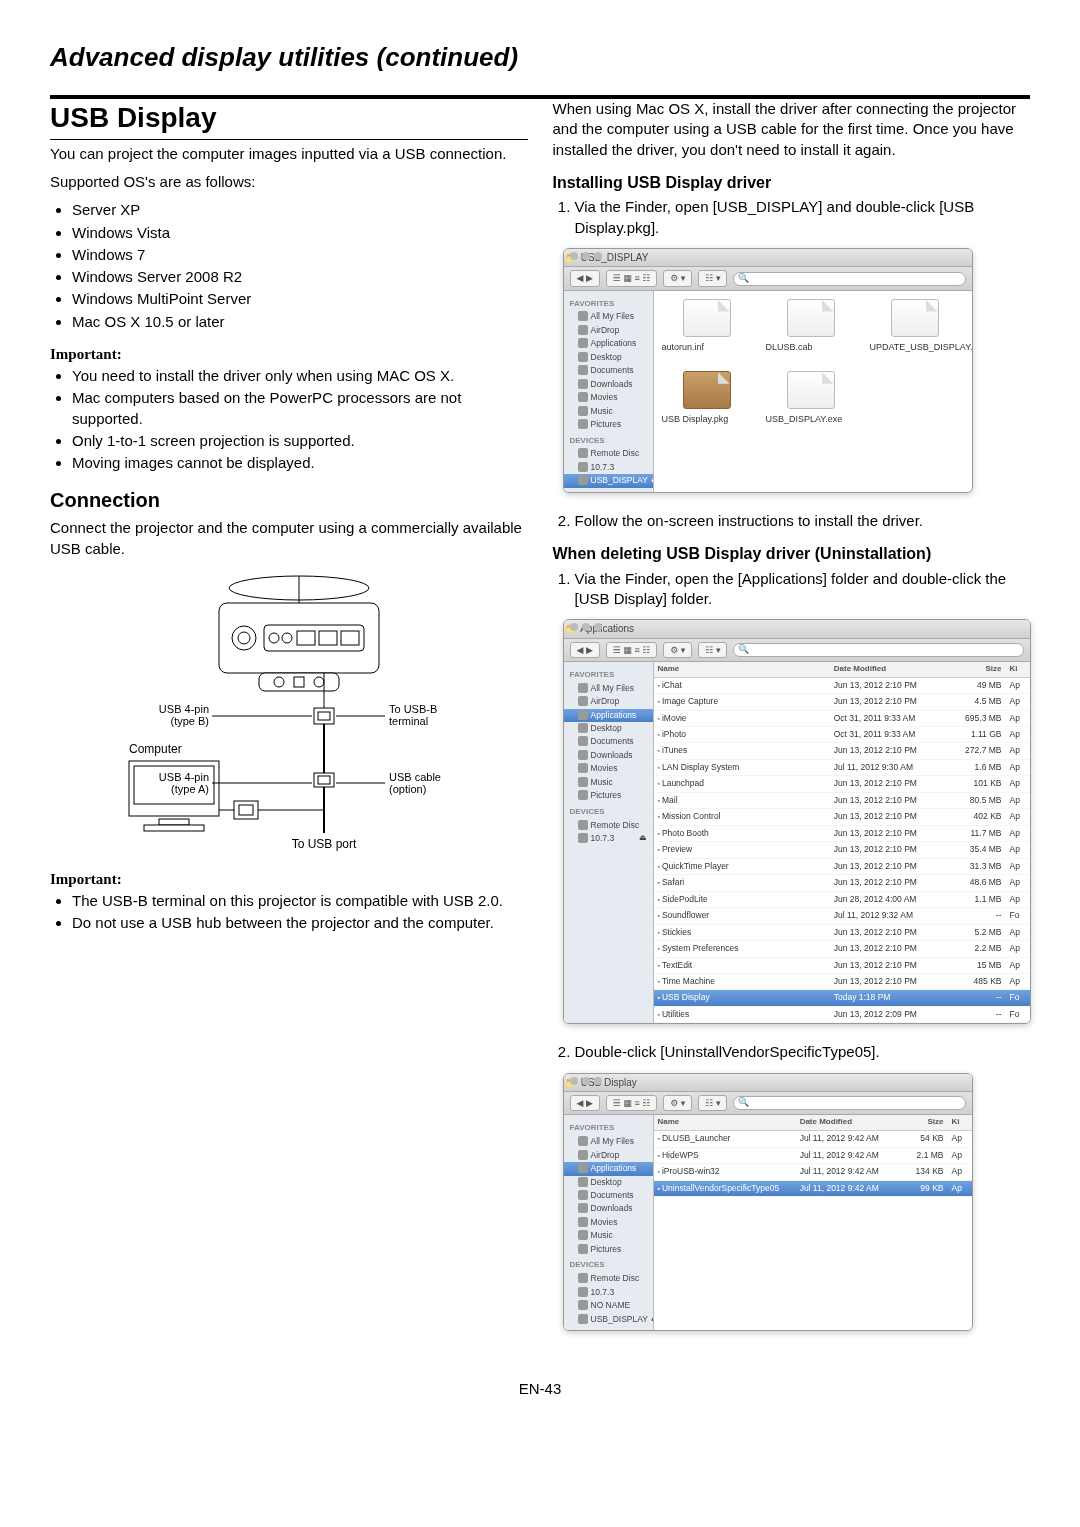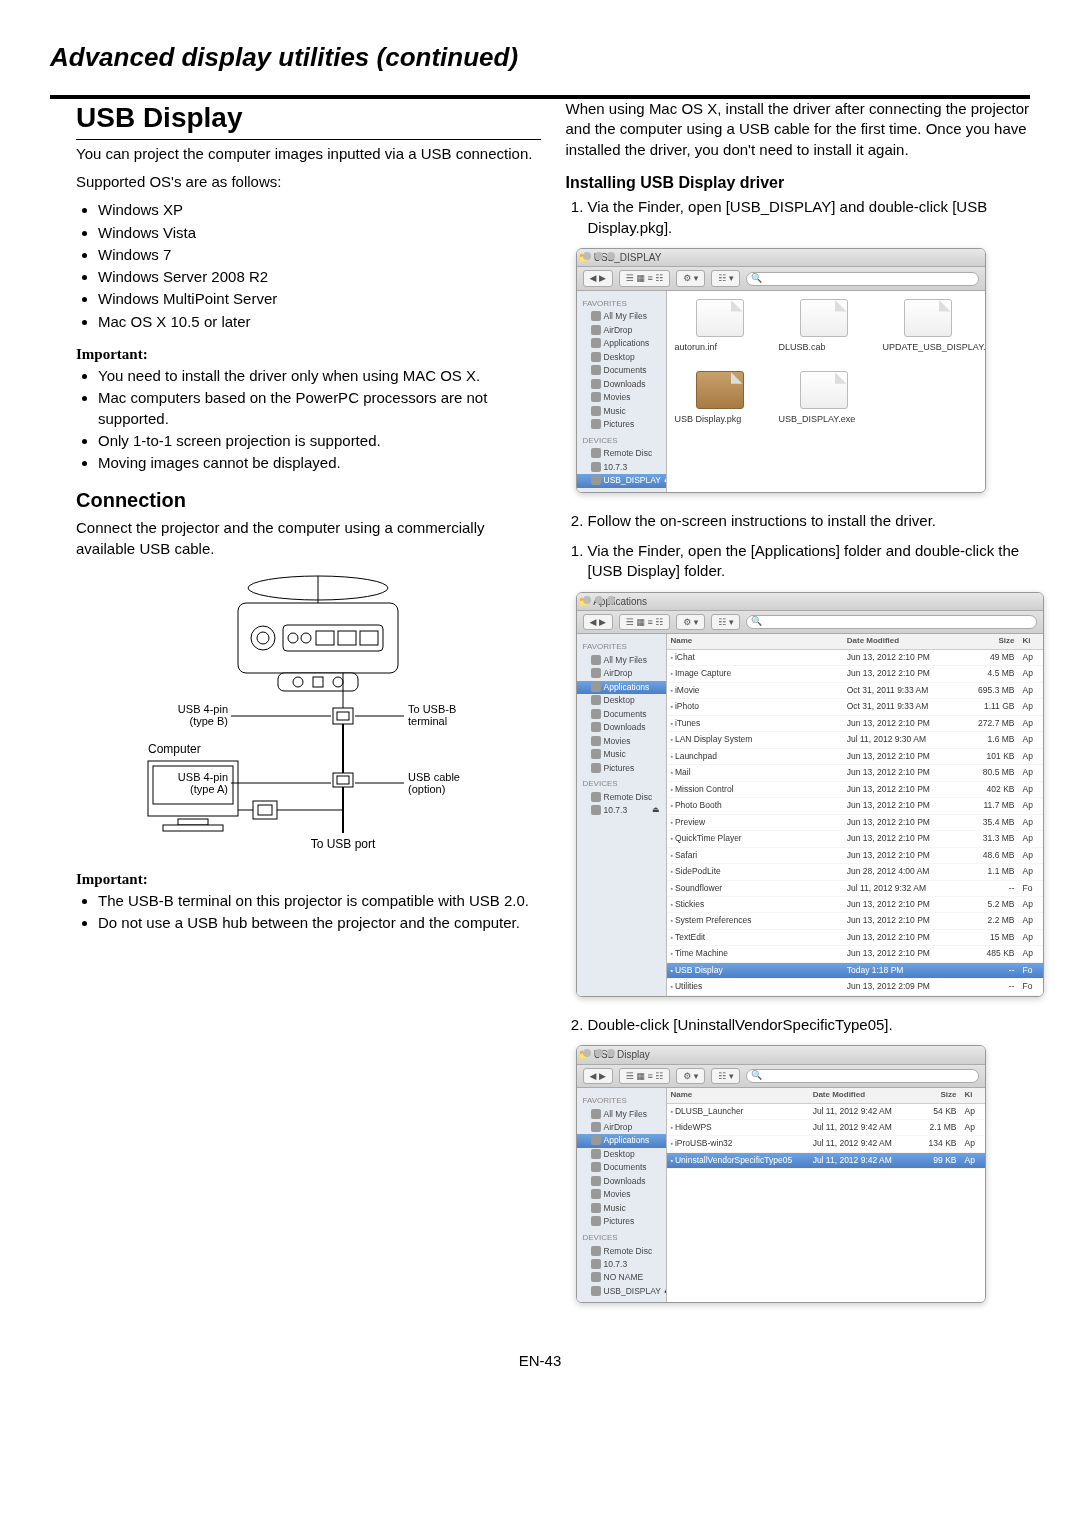--- a/index.html
+++ b/index.html
@@ -17,21 +17,20 @@
     font-style: italic;
     font-weight: bold;
     font-size: 26px;
     border-bottom: 4px solid #000;
     padding-bottom: 20px;
     margin-bottom: 0;
   }
   .columns {
     display: flex;
     gap: 25px;
-    margin-left: 26px;
   }
   .col {
     flex: 1;
     min-width: 0;
   }
   h1 {
     font-size: 28px;
     font-weight: bold;
     border-bottom: 1px solid #000;
     padding-bottom: 2px;
@@ -114,21 +113,21 @@
   }
   .finder-sidebar {
     width: 90px;
     background:#e6ebf2;
     border-right:1px solid #bbb;
     padding: 4px 0;
     font-size: 8.5px;
     color:#444;
   }
   .finder-sidebar .section {
-    font-size:8px; color:#888; padding: 4px 6px 1px 6px;
+    font-size:8px; color:#888; padding: 4px 6px 1px 6px; font-weight: bold;
   }
   .finder-sidebar .item {
     padding: 1px 6px 1px 14px;
     white-space: nowrap;
     overflow: hidden;
     display:flex; align-items:flex-start; gap:3px;
   }
   .finder-sidebar .item.sel {
     background: linear-gradient(#6fa3e0,#4a7fc9);
     color:#fff;
@@ -206,21 +205,21 @@
 
 <div class="page-header">Advanced display utilities (continued)</div>
 
 <div class="columns">
 
   <div class="col">
     <h1>USB Display</h1>
     <p>You can project the computer images inputted via a USB connection.</p>
     <p>Supported OS's are as follows:</p>
     <ul id="os-list">
-        <li>Windows XP</li>
+        <li>Server XP</li>
         <li>Windows Vista</li>
         <li>Windows 7</li>
         <li>Windows Server 2008 R2</li>
         <li>Windows MultiPoint Server</li>
         <li>Mac OS X 10.5 or later</li>
       </ul>
 
     <div class="important-label">Important:</div>
     <ul id="imp-list">
         <li>You need to install the driver only when using MAC OS X.</li>
@@ -362,20 +361,21 @@
               <div>USB_DISPLAY.exe</div>
             </div>
           </div>
       </div>
     </div>
 
     <ol start="2">
       <li>Follow the on-screen instructions to install the driver.</li>
     </ol>
 
+    <h3>When deleting USB Display driver (Uninstallation)</h3>
     <ol>
       <li>Via the Finder, open the [Applications] folder and double-click the [USB Display] folder.</li>
     </ol>
 
     <div class="finder" style="width:468px">
       <div class="finder-title">
         <span class="dots">
             <span class="dot"></span>
             <span class="dot"></span>
             <span class="dot"></span>

